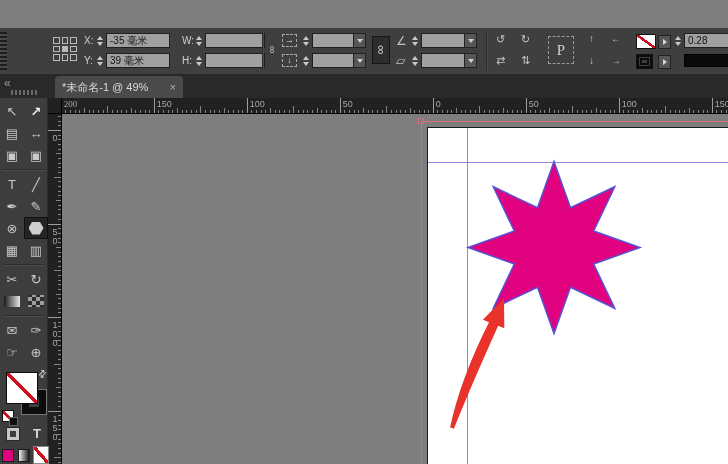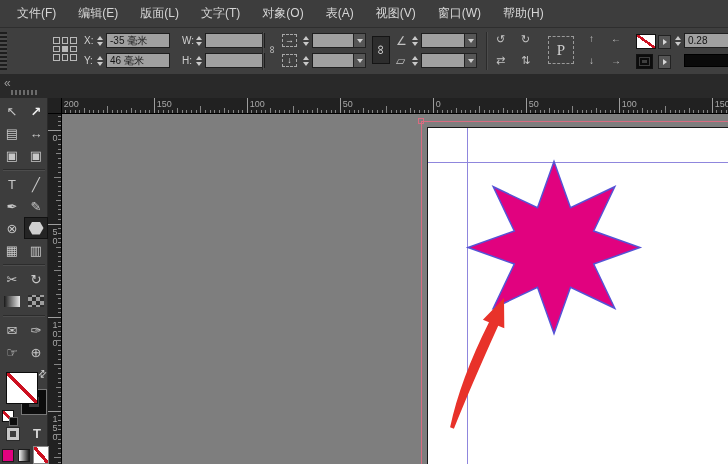--- a/index.html
+++ b/index.html
@@ -90,31 +90,20 @@
   .page{position:absolute;left:365px;top:13px;right:-2px;bottom:-2px;background:#ffffff;border-top:1px solid #1a1a1a;border-left:1px solid #1a1a1a;}
   .margin-v{position:absolute;left:405px;top:14px;bottom:0;width:1px;}
   .margin-h{position:absolute;top:48px;left:366px;right:0;height:1px;}
   .art{position:absolute;left:0;top:0;}
 </style>
 </head>
 <body>
 
 <div id="app">
 
-  <div class="menubar">
-    <span class="menu-item">文件(F)</span>
-    <span class="menu-item">编辑(E)</span>
-    <span class="menu-item">版面(L)</span>
-    <span class="menu-item">文字(T)</span>
-    <span class="menu-item">对象(O)</span>
-    <span class="menu-item">表(A)</span>
-    <span class="menu-item">视图(V)</span>
-    <span class="menu-item">窗口(W)</span>
-    <span class="menu-item">帮助(H)</span>
-  </div>
 
   <div class="controlbar">
     <div class="cb grip"></div>
     <div class="cb proxy">
       <i></i>
         <i></i>
         <i></i>
         <i></i>
         <i class="sel"></i>
         <i></i>
@@ -127,21 +116,21 @@
     <div class="cb stepper" style="left:95px;top:5px">
         <i class="u"></i>
         <i class="dn"></i>
       </div>
     <div class="cb field" style="left:106px;top:5px;width:64px">-35 毫米</div>
     <span class="cb lbl" style="left:84px;top:25px">Y:</span>
     <div class="cb stepper" style="left:95px;top:25px">
         <i class="u"></i>
         <i class="dn"></i>
       </div>
-    <div class="cb field" style="left:106px;top:25px;width:64px">46 毫米</div>
+    <div class="cb field" style="left:106px;top:25px;width:64px">39 毫米</div>
 
     <span class="cb lbl" style="left:182px;top:5px">W:</span>
     <div class="cb stepper" style="left:194px;top:5px">
         <i class="u"></i>
         <i class="dn"></i>
       </div>
     <div class="cb field" style="left:205px;top:5px;width:60px"></div>
     <span class="cb lbl" style="left:182px;top:25px">H:</span>
     <div class="cb stepper" style="left:194px;top:25px">
         <i class="u"></i>
@@ -207,25 +196,29 @@
         <i class="u"></i>
         <i class="dn"></i>
       </div>
     <div class="cb field" style="left:684px;top:5px;width:46px">0.28</div>
     <div class="cb stroke-bar" style="left:684px;top:26px;width:46px;height:13px"></div>
   </div>
 
   <div class="tabbar">
     <span class="collapse">«</span>
     <span class="tb-grip"></span>
+    <div class="tab">
+      <span class="tab-title">*未命名-1 @ 49%</span>
+      <span class="tab-close">×</span>
+    </div>
   </div>
 
   <div class="corner"></div>
   <div class="hruler">
-      <span class="hlabel" style="left: 1.8px;">200</span>
+      <span class="hlabel" style="left: 1.8px; font-family: Liberation Serif, serif;">200</span>
       <span class="hlabel" style="left: 94.8px;">150</span>
       <span class="hlabel" style="left: 187.8px;">100</span>
       <span class="hlabel" style="left: 280.8px;">50</span>
       <span class="hlabel" style="left: 373.8px;">0</span>
       <span class="hlabel" style="left: 466.8px;">50</span>
       <span class="hlabel" style="left: 559.8px;">100</span>
       <span class="hlabel" style="left: 652.8px;">150</span>
       <i class="htick" style="height: 3.5px; left: 3.45px;"></i>
       <i class="htick" style="height: 3.5px; left: 8.1px;"></i>
       <i class="htick" style="height: 3.5px; left: 12.75px;"></i>

